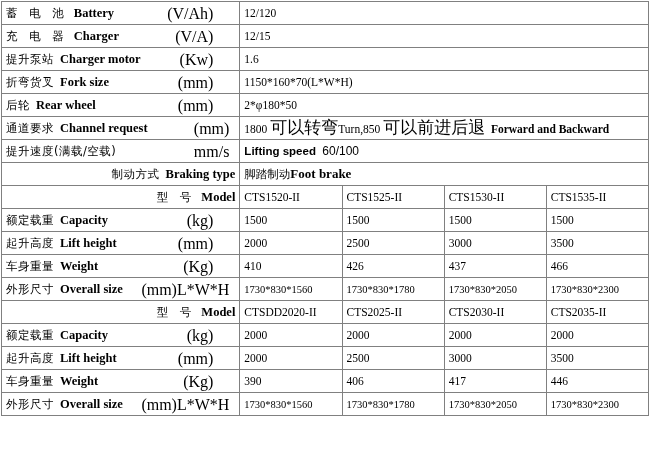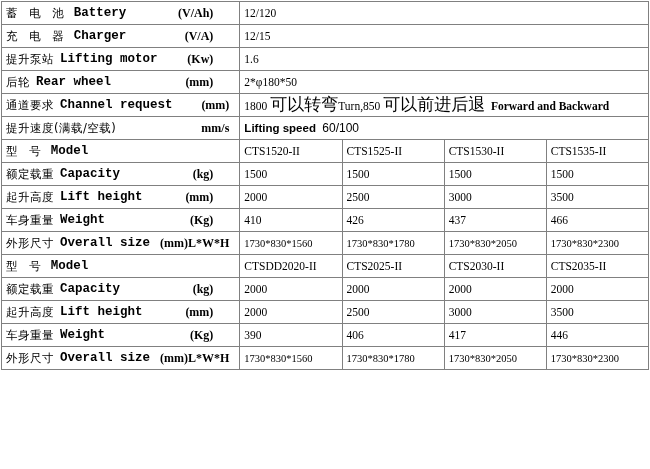--- a/index.html
+++ b/index.html
@@ -31,40 +31,41 @@
     overflow: hidden;
   }
   
   .labelcell {
     width: 238px;
   }
   .labelrow {
     display: flex;
     align-items: center;
     width: 100%;
+    justify-content: flex-end;
   }
   .cn {
     font-family: "DejaVu Sans", sans-serif;
     font-size: 11.5px;
     letter-spacing: 0.5px;
   }
   .cn.sp {
     letter-spacing: 4px;
   }
   .en {
-    font-family: Liberation Mono, monospace;
+    font-family: Liberation Serif, serif;
     font-weight: bold;
     font-size: 12.5px;
     margin-left: 6px;
   }
   .unit {
     margin-left: auto;
     font-family: "Liberation Serif", serif;
-    font-weight: bold;
-    font-size: 12px;
+    font-weight: normal;
+    font-size: 16px;
     padding-right: 22px;
   }
   .unit.noPad { padding-right: 6px; }
   .val {
     font-family: "Liberation Serif", serif;
     font-size: 12px;
   }
   .valbold {
     font-family: Liberation Sans, sans-serif;
     font-weight: bold;
@@ -125,27 +126,37 @@
           <span class="unit">(V/A)</span>
         </div>
       </td>
       <td colspan="4" class="val">12/15</td>
     </tr>
 
     <tr>
       <td class="labelcell">
         <div class="labelrow">
           <span class="cn">提升泵站</span>
-          <span class="en">Lifting motor</span>
+          <span class="en">Charger motor</span>
           <span class="unit">(Kw)</span>
         </div>
       </td>
       <td colspan="4" class="val">1.6</td>
     </tr>
 
+    <tr>
+      <td class="labelcell">
+        <div class="labelrow">
+          <span class="cn">折弯货叉</span>
+          <span class="en">Fork size</span>
+          <span class="unit">(mm)</span>
+        </div>
+      </td>
+      <td colspan="4" class="val">1150*160*70(L*W*H)</td>
+    </tr>
 
 
     <tr>
       <td class="labelcell">
         <div class="labelrow">
           <span class="cn">后轮</span>
           <span class="en">Rear wheel</span>
           <span class="unit">(mm)</span>
         </div>
       </td>
@@ -168,20 +179,29 @@
       <td class="labelcell">
         <div class="labelrow">
           <span class="cn">提升速度(满载/空载)</span>
           <span class="unit noPad">mm/s</span>
         </div>
       </td>
       <td colspan="4" class="valbold"><span>Lifting speed</span>&nbsp;&nbsp;<span class="num">60/100</span></td>
     </tr>
 
 
+    <tr>
+      <td class="labelcell">
+        <div class="labelrow">
+          <span class="cn">制动方式</span>
+          <span class="en">Braking type</span>
+        </div>
+      </td>
+      <td colspan="4" class="big"><span>脚踏制动</span><span class="enb">Foot brake</span></td>
+    </tr>
 
     <tr>
       <td class="labelcell">
         <div class="labelrow">
           <span class="cn sp">型  号</span>
           <span class="en">Model</span>
         </div>
       </td>
       <td class="val q4">CTS1520-II</td>
       <td class="val q4">CTS1525-II</td>

